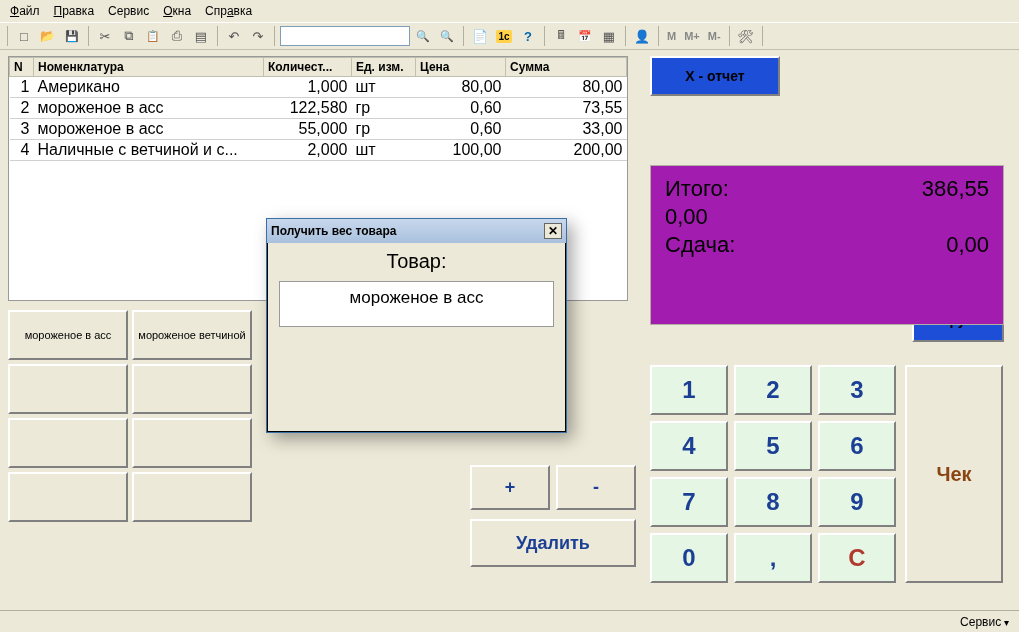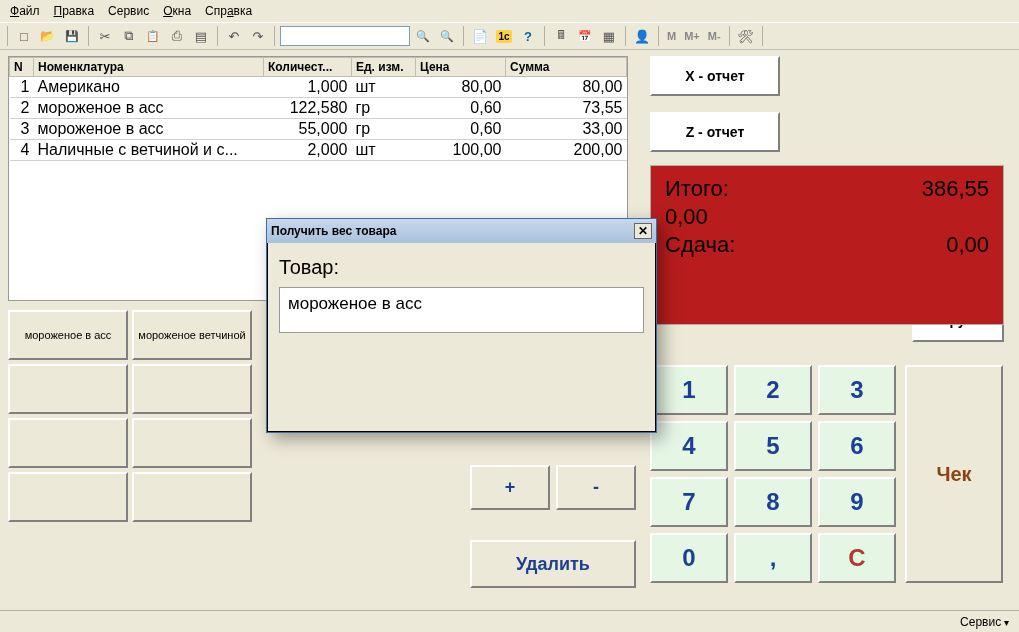--- a/index.html
+++ b/index.html
@@ -67,37 +67,37 @@
     border:2px solid; border-color:#fff #808080 #808080 #fff;
     font-size:11px; display:flex; align-items:center; justify-content:center;
     text-align:center; padding:2px;
   }
 
   
   .pmbtn { position:absolute; width:80px; height:45px;
     background:#ECE9D8; border:2px solid; border-color:#fff #808080 #808080 #fff;
     display:flex; align-items:center; justify-content:center;
     font-size:18px; font-weight:bold; color:#1b3f94;}
-  .delbtn { position:absolute; left:470px; top:490px; width:166px; height:48px;
+  .delbtn { position:absolute; left:470px; top:469px; width:166px; height:48px;
     background:#ECE9D8; border:2px solid; border-color:#fff #808080 #808080 #fff;
     display:flex; align-items:center; justify-content:center;
     font-size:18px; font-weight:bold; color:#1b3f94;}
 
   
   .rbtn {
-    position:absolute; background:#ffffff;
+    position:absolute; background:#1d4ed8;
     border:2px solid; border-color:#fff #808080 #808080 #fff;
     display:flex; align-items:center; justify-content:center;
     font-size:14px; font-weight:bold;
   }
 
   
   .totals {
     position:absolute; left:650px; top:115px; width:354px; height:160px;
-    background:#b91c1c; border:1px solid #b0b0a0;
+    background:#a21caf; border:1px solid #b0b0a0;
     padding:10px 14px; font-size:22px;
   }
   .totals .trow { display:flex; justify-content:space-between; margin-bottom:2px;}
 
   
   .keypad { position:absolute; left:650px; top:315px; }
   .kp-btn {
     position:absolute; width:78px; height:50px;
     background:#e5f6e5; border:2px solid; border-color:#fff #808080 #808080 #fff;
     display:flex; align-items:center; justify-content:center;
@@ -105,36 +105,36 @@
   }
   .kp-check {
     position:absolute; left:255px; top:0; width:98px; height:218px;
     background:#ECE9D8; border:2px solid; border-color:#fff #808080 #808080 #fff;
     display:flex; align-items:center; justify-content:center;
     font-size:20px; font-weight:bold; color:#8b4513;
   }
 
   
   .modal {
-    position:absolute; left:266px; top:168px; width:391px; height:215px;
+    position:absolute; left:266px; top:168px; width:301px; height:215px;
     background:#ECE9D8;
     border:1px solid #3a6ea5;
     box-shadow:0 0 0 1px #000 inset, 6px 6px 16px rgba(0,0,0,0.35);
   }
   .modal .titlebar {
     height:24px;
     background:linear-gradient(#c8d8ec,#a9c1de);
     display:flex; align-items:center; justify-content:space-between;
     padding:0 4px; font-size:12px; font-weight:bold; color:#000;
   }
   .modal .close {
     width:18px; height:16px; border:1px solid #666; background:#ECE9D8;
     display:flex; align-items:center; justify-content:center; font-size:12px; font-weight:bold;
   }
-  .modal .body { padding:11px 12px; }
+  .modal .body { padding:5px 12px;text-align:center; }
   .modal .body .label { font-size:20px; margin:2px 0 8px; }
   .modal .body .field {
     width:100%; height:46px; background:#fff; border:1px solid #999;
     padding:6px 8px; font-size:17px;
   }
   .modal .btnrow { display:flex; justify-content:space-between; margin-top:14px; }
   .modal .mbtn {
     height:46px; background:#ECE9D8; border:2px solid; border-color:#fff #808080 #808080 #fff;
     display:flex; align-items:center; justify-content:center; font-size:16px; font-weight:bold;
   }
@@ -290,21 +290,20 @@
       <div class="qbtn"></div>
       <div class="qbtn"></div>
     </div>
   </div>
 
   <div class="pmbtn" style="left:470px; top:415px;">+</div>
   <div class="pmbtn" style="left:556px; top:415px;">-</div>
   <div class="delbtn">Удалить</div>
 
   <div class="rbtn" style="left:650px; top:6px;  width:130px; height:40px;">X - отчет</div>
-  <div class="rbtn" style="left:650px; top:62px; width:130px; height:40px;">Z - отчет</div>
   <div class="rbtn" style="left:912px; top:248px; width:92px; height:44px;">Выручка</div>
 
   <div class="totals">
     <div class="trow">
       <span>Итого:</span>
       <span>386,55</span>
     </div>
     <div class="trow">
       <span>0,00</span>
     </div>

